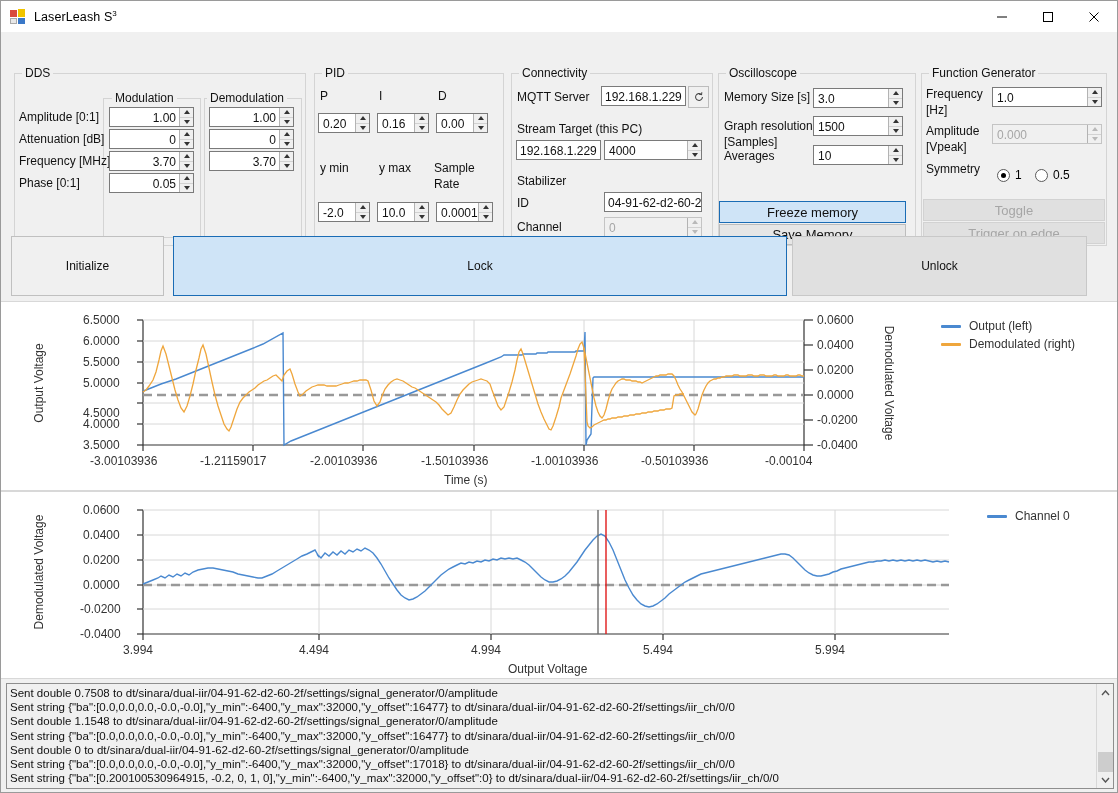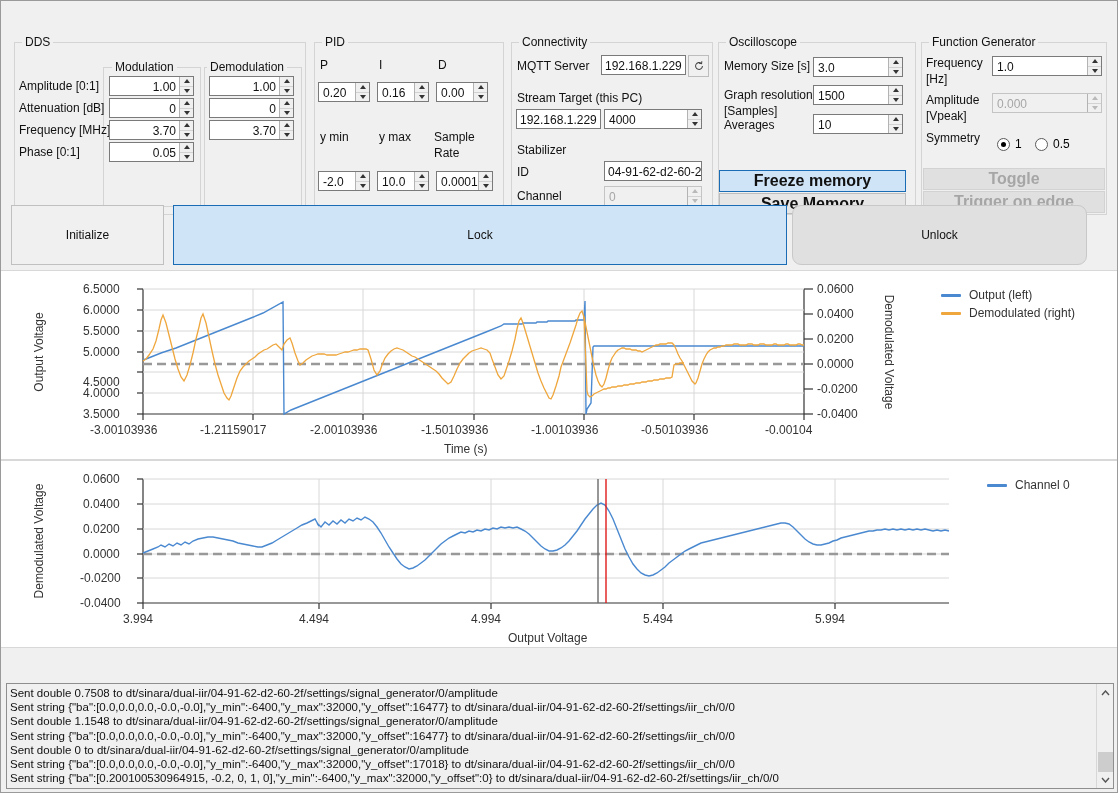--- a/index.html
+++ b/index.html
@@ -59,21 +59,21 @@
 
   .iconbtn { position:absolute; width:21px; height:22px; background:#f0f0f0; border:1px solid #bdbdbd;
              display:flex; align-items:center; justify-content:center; }
 
   .radio { position:absolute; display:flex; align-items:center; font-size:12px; }
   .radio .circ { width:13px; height:13px; border-radius:50%; border:1px solid #5a5a5a; background:#fff;
                  display:flex; align-items:center; justify-content:center; margin-right:5px; }
   .radio .circ .dot { width:5px; height:5px; border-radius:50%; background:#000; }
 
   .pbtn { position:absolute; border:1px solid #bdbdbd; background:#e6e6e6;
-          display:flex; align-items:center; justify-content:center; font-size:16px; color:#111;font-weight:bold; }
+          display:flex; align-items:center; justify-content:center; font-size:13px; color:#111; }
   .pbtn.prim { background:#cfe4f7; border:1px solid #1a6cb5; }
   .pbtn.dis { color:#a6a6a6; background:#e0e0e0; border-color:#d2d2d2; }
 
   
   .actionrow { position:relative; height:70px; }
   .bigbtn { position:absolute; top:5px; height:60px; display:flex; align-items:center; justify-content:center;
             font-size:12px; color:#111; border:1px solid #c0c0c0; background:#f0f0f0; }
   .bigbtn.lock { background:#cfe4f7; border:1px solid #1a6cb5; }
   .bigbtn.unlock { background:#e0e0e0; border:1px solid #c8c8c8; }
 
@@ -95,20 +95,49 @@
   .vscroll { position:absolute; right:0; top:0; width:17px; height:104px; background:#f0f0f0; border-left:1px solid #d7d7d7; }
   .vscroll .arrow { position:absolute; left:0; width:17px; height:17px; display:flex; align-items:center; justify-content:center; }
   .vscroll .up { top:0; } .vscroll .dn { bottom:0; }
   .vscroll .thumb { position:absolute; left:1px; width:15px; background:#cdcdcd; }
 </style>
 </head>
 <body>
 
 <div class="window">
 
+  <div class="titlebar">
+    <div class="app-icon">
+      <i class="a"></i>
+        <i class="b"></i>
+        <i class="c"></i>
+        <i class="d"></i>
+    </div>
+    <div class="title-text">
+      <span>LaserLeash S</span><sup>3</sup>
+    </div>
+    <div class="wctrls">
+      <div class="wbtn">
+        <svg width="12" height="12" viewBox="0 0 12 12">
+            <line x1="1" y1="6" x2="11" y2="6" stroke="#000" stroke-width="1"></line>
+          </svg>
+      </div>
+      <div class="wbtn">
+        <svg width="12" height="12" viewBox="0 0 12 12">
+            <rect x="1.5" y="1.5" width="9" height="9" fill="none" stroke="#000" stroke-width="1"></rect>
+          </svg>
+      </div>
+      <div class="wbtn">
+        <svg width="12" height="12" viewBox="0 0 12 12">
+            <line x1="1.5" y1="1.5" x2="10.5" y2="10.5" stroke="#000" stroke-width="1"></line>
+            <line x1="10.5" y1="1.5" x2="1.5" y2="10.5" stroke="#000" stroke-width="1"></line>
+          </svg>
+      </div>
+    </div>
+  </div>
 
   <div class="toparea">
 
     <div class="gbox" style="left:13px; top:41px; width:292px; height:173px;">
       <div class="legend">DDS</div>
     </div>
 
     <div class="gbox" style="left:102px; top:66px; width:98px; height:140px;">
       <div class="legend" style="left:8px;">Modulation</div>
     </div>
@@ -406,21 +435,21 @@
       <span class="circ"></span>
       <span>0.5</span>
     </div>
     <div class="pbtn dis" style="left:922px; top:167px; width:182px; height:22px;">Toggle</div>
     <div class="pbtn dis" style="left:922px; top:190px; width:182px; height:22px;">Trigger on edge</div>
   </div>
 
   <div class="actionrow">
     <div class="bigbtn" style="left:10px; width:153px;">Initialize</div>
     <div class="bigbtn lock" style="left:172px; width:614px;">Lock</div>
-    <div class="bigbtn unlock" style="left:791px; width:295px;border-radius:9px;">Unlock</div>
+    <div class="bigbtn unlock" style="left:791px; width:295px;">Unlock</div>
   </div>
 
   <div class="chartpanel" style="height:190px;">
     <svg width="1118" height="190" viewBox="0 0 1118 190">
 
       <g>
         <line x1="142" y1="18" x2="142" y2="143" stroke="#333" stroke-width="1.2"></line>
         <line x1="142" y1="143" x2="803" y2="143" stroke="#333" stroke-width="1.2"></line>
         <line x1="803" y1="18" x2="803" y2="143" stroke="#333" stroke-width="1.2"></line>
         <line x1="252" y1="18" x2="252" y2="143" stroke="#d8d8d8"></line>

